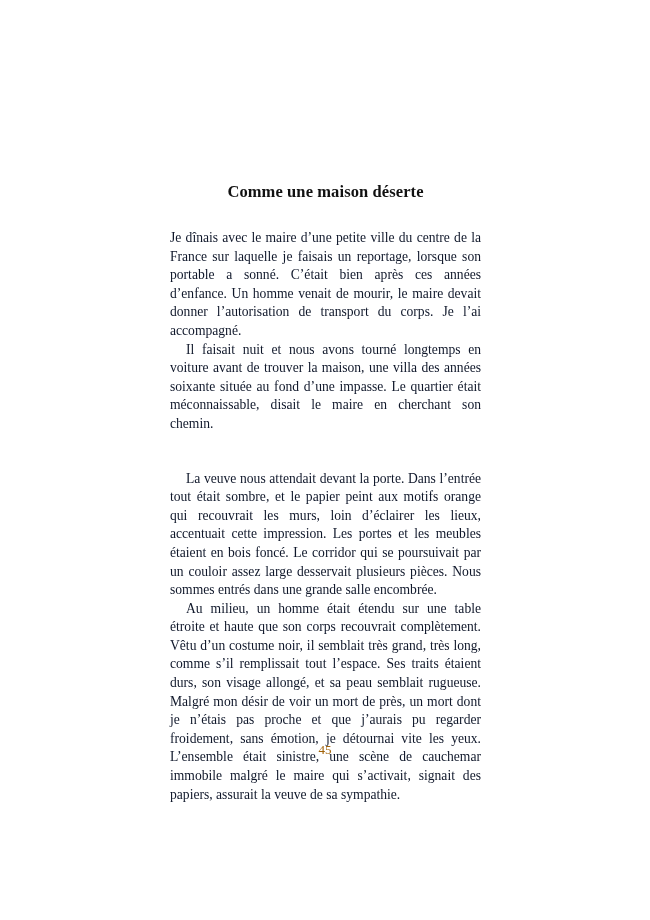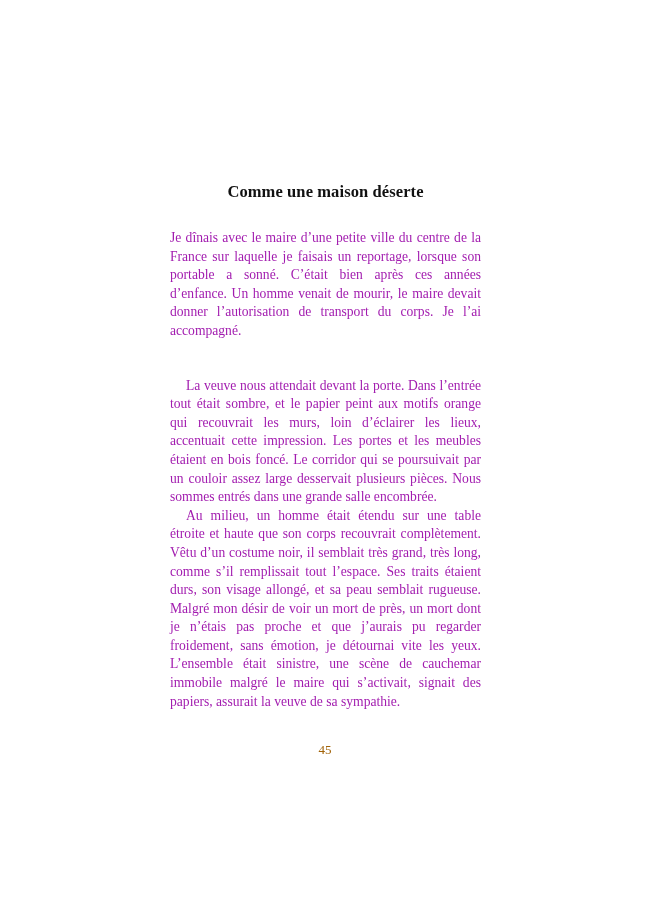--- a/index.html
+++ b/index.html
@@ -35,21 +35,21 @@
       color: #111;
     }
     .body-text {
       position: absolute;
       top: 229px;
       left: 170px;
       width: 311px;
       font-size: 13.6px;
       line-height: 18.6px;
       text-align: justify;
-      color: #a21caf;
+      color: #0f172a;
     }
     .body-text p {
       margin: 0;
       text-align: justify;
     }
     .body-text p.indent {
       text-indent: 16px;
     }
     .body-text p.gap-before {
       margin-top: 36px;
@@ -65,18 +65,19 @@
     }
   </style>
 </head>
 <body>
 
 <div class="page">
   <h1 class="title">Comme une maison déserte</h1>
 
   <div class="body-text">
     <p>Je dînais avec le maire d’une petite ville du centre de la France sur laquelle je faisais un reportage, lorsque son portable a sonné. C’était bien après ces années d’enfance. Un homme venait de mourir, le maire devait donner l’autorisation de transport du corps. Je l’ai accompagné.</p>
+    <p class="indent">Il faisait nuit et nous avons tourné longtemps en voiture avant de trouver la maison, une villa des années soixante située au fond d’une impasse. Le quartier était méconnaissable, disait le maire en cherchant son chemin.</p>
     <p class="indent gap-before">La veuve nous attendait devant la porte. Dans l’entrée tout était sombre, et le papier peint aux motifs orange qui recouvrait les murs, loin d’éclairer les lieux, accentuait cette impression. Les portes et les meubles étaient en bois foncé. Le corridor qui se poursuivait par un couloir assez large desservait plusieurs pièces. Nous sommes entrés dans une grande salle encombrée.</p>
     <p class="indent">Au milieu, un homme était étendu sur une table étroite et haute que son corps recouvrait complètement. Vêtu d’un costume noir, il semblait très grand, très long, comme s’il remplissait tout l’espace. Ses traits étaient durs, son visage allongé, et sa peau semblait rugueuse. Malgré mon désir de voir un mort de près, un mort dont je n’étais pas proche et que j’aurais pu regarder froidement, sans émotion, je détournai vite les yeux. L’ensemble était sinistre, une scène de cauchemar immobile malgré le maire qui s’activait, signait des papiers, assurait la veuve de sa sympathie.</p>
   </div>
 
   <div class="page-number">45</div>
 </div>
 
 </body></html>

